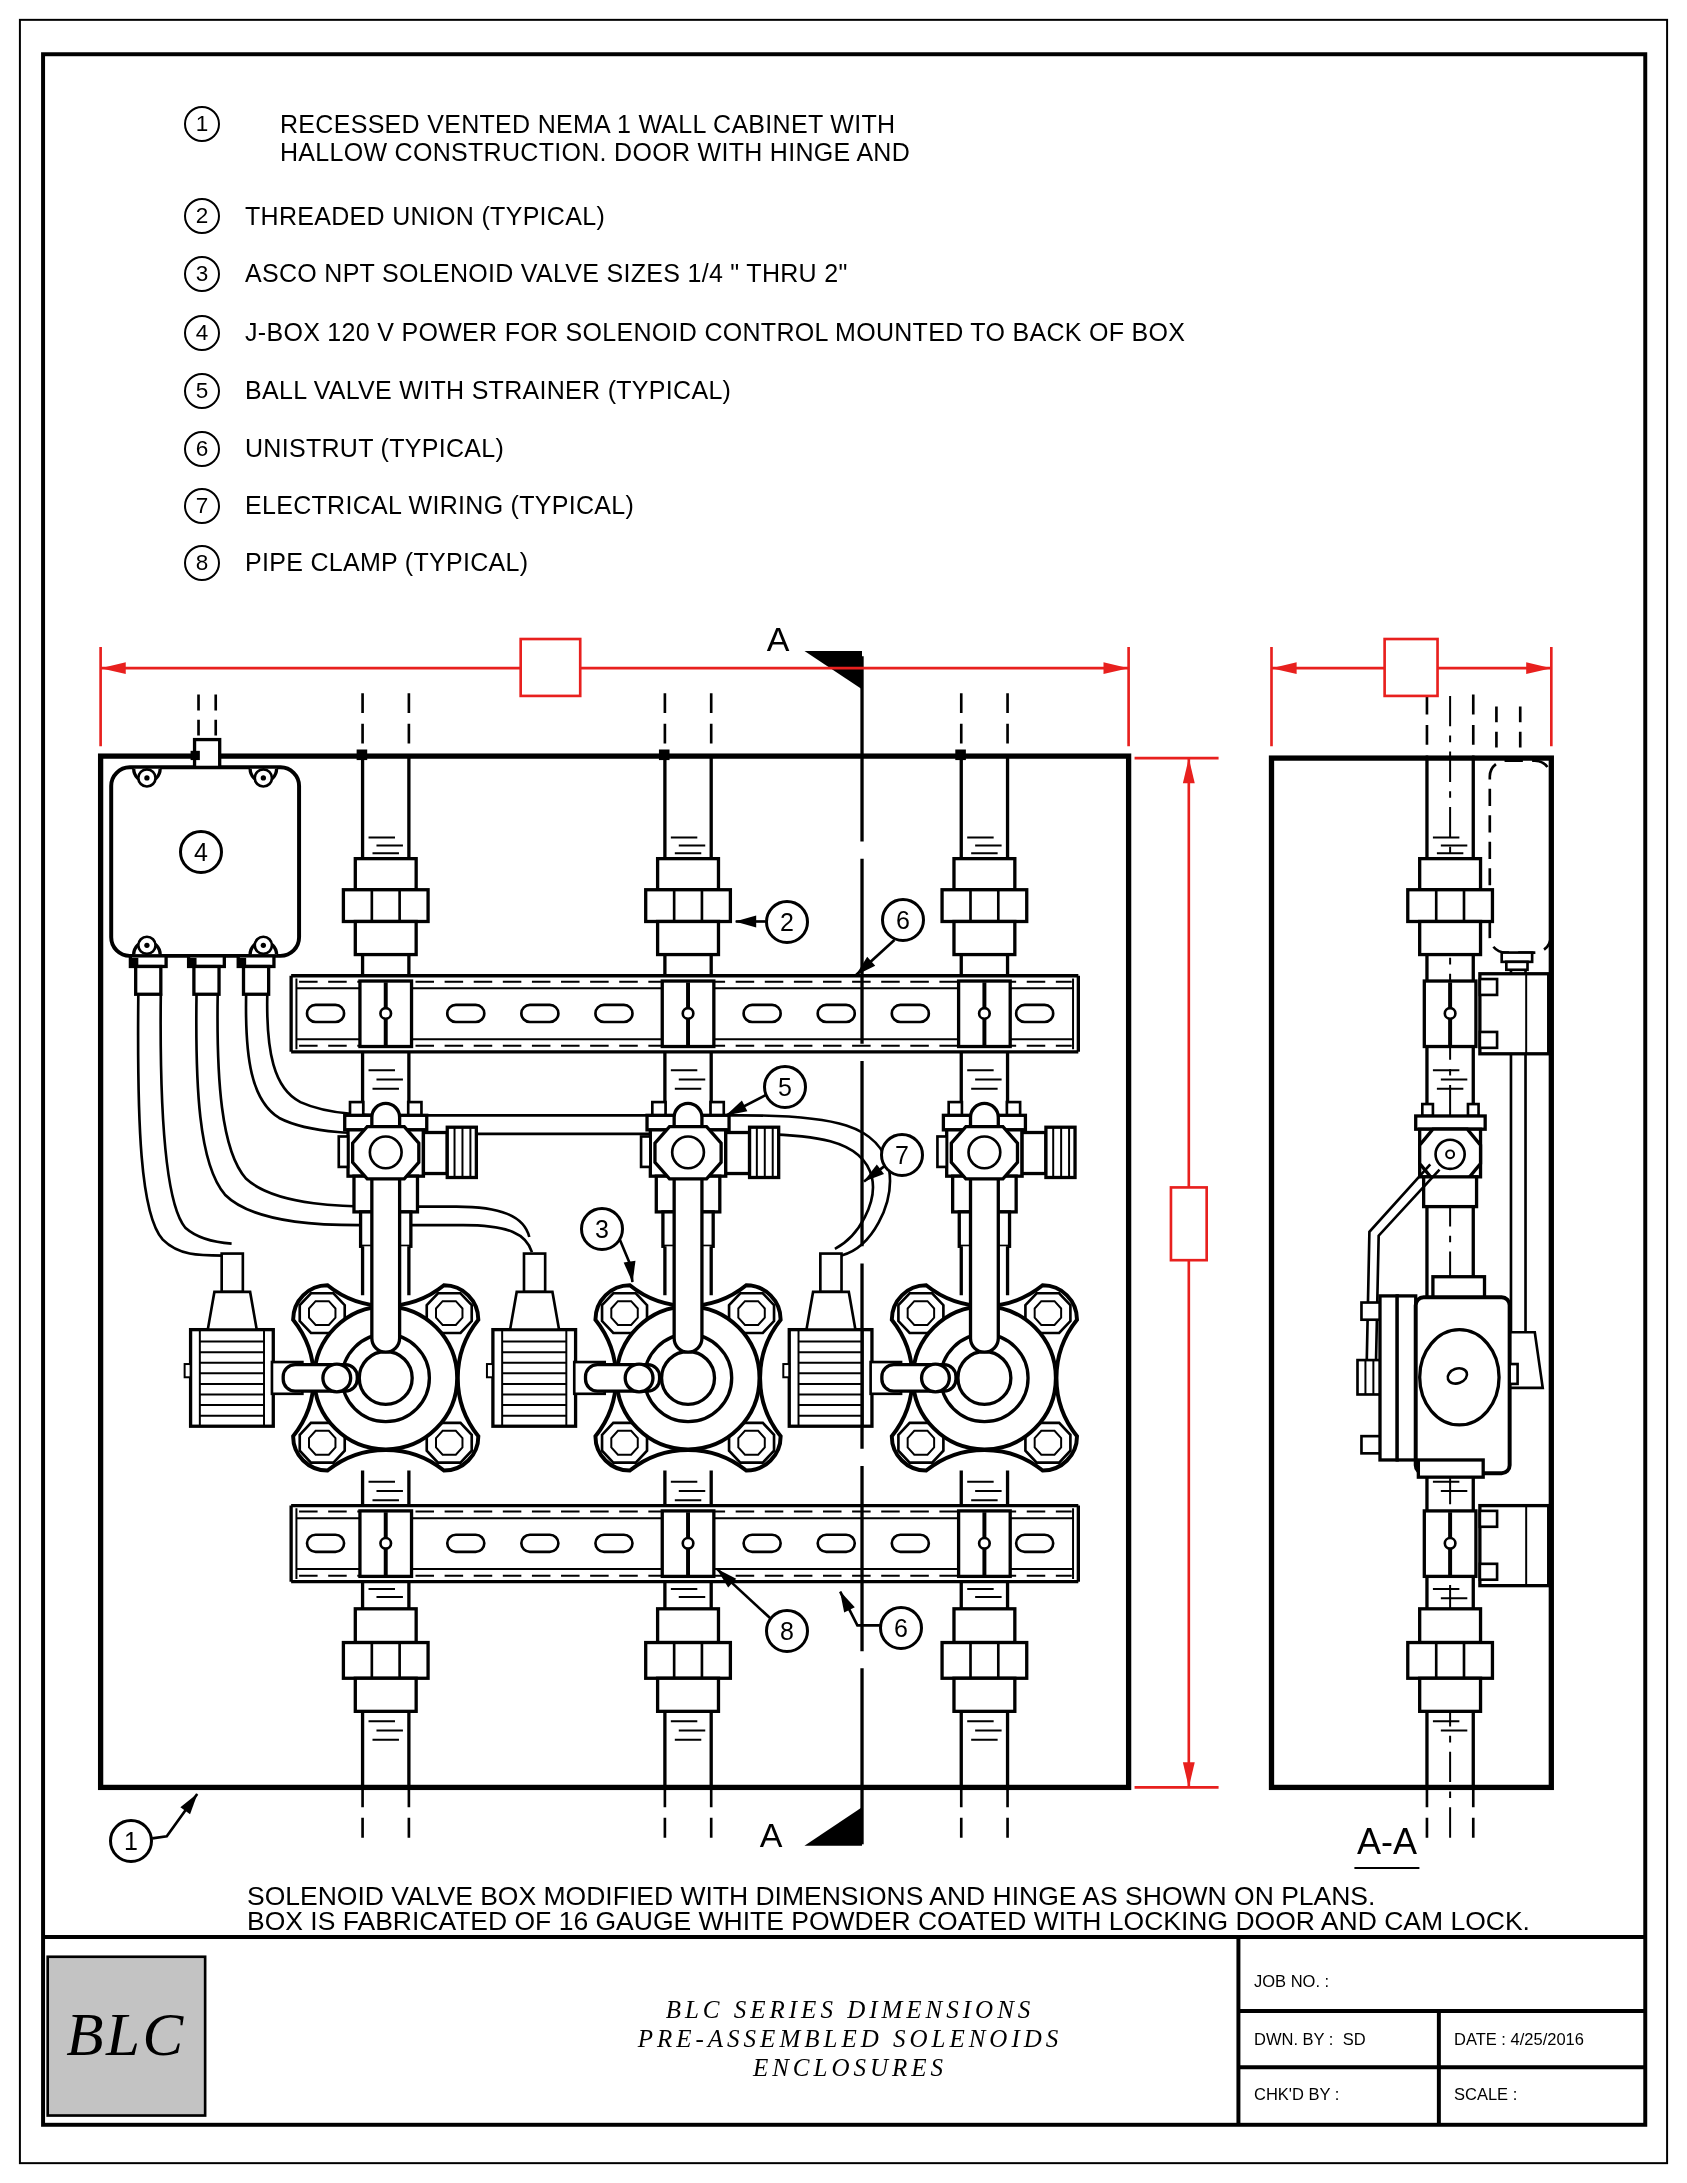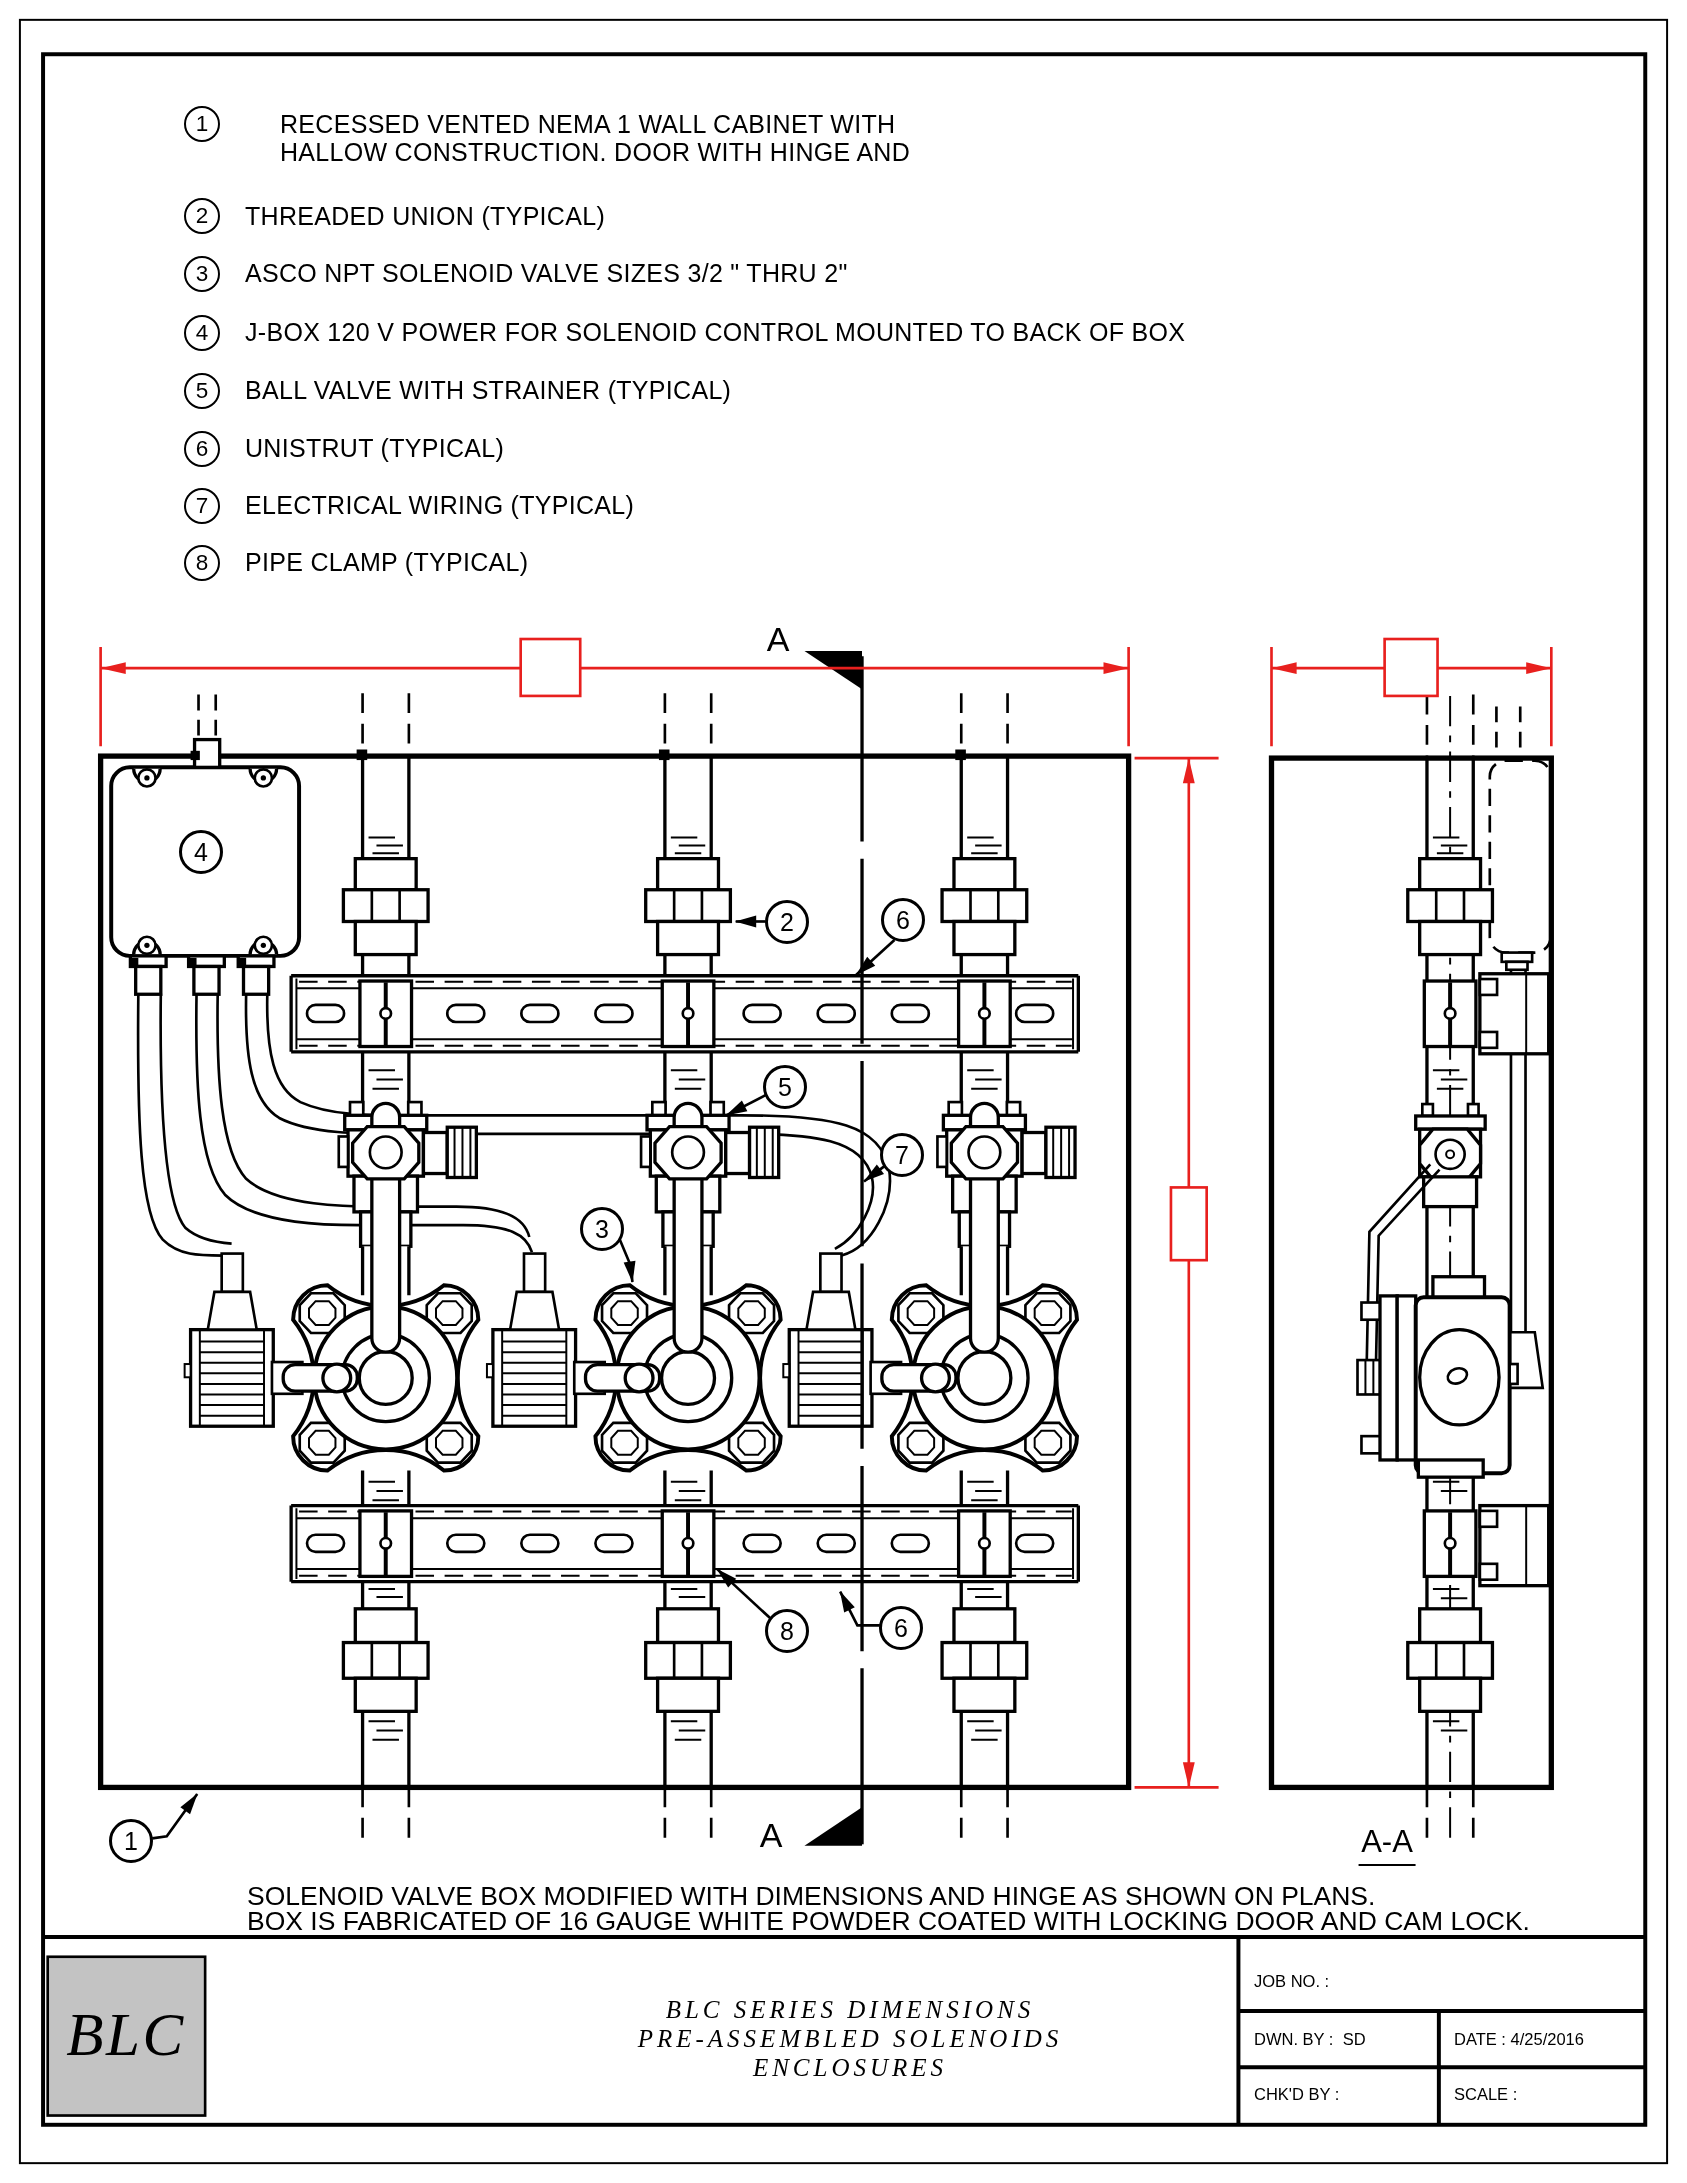--- a/index.html
+++ b/index.html
@@ -19,21 +19,21 @@
   
   .txt{position:absolute;white-space:nowrap;}
   .c{transform:translate(-50%,-50%);}
   .badge{position:absolute;border:2.6px solid #000;border-radius:50%;background:#fff;display:flex;align-items:center;justify-content:center;box-sizing:border-box;font-size:22.5px;}
   .legend-badge{width:36px;height:36px;}
   .callout-badge{width:44px;height:44px;border-width:3.3px;font-size:25px;}
   .legend-text{font-size:25px;letter-spacing:0.3px;}
   .legend-text .ln{display:block;line-height:28.4px;margin-left:35px;}
   .note{font-size:26.5px;line-height:26px;}
   .sec-letter{font-size:34px;}
-  .sec-title{font-size:31px;border-bottom:2px solid #000;padding:0 2.6px 4px 2.6px;}
+  .sec-title{font-size:36px;border-bottom:2px solid #000;padding:0 2.6px 4px 2.6px;}
   .tb-label{font-size:16.5px;}
   .tb-title{font-family:"Liberation Serif",serif;font-style:italic;font-size:25px;letter-spacing:4px;line-height:29px;text-align:center;}
   .tb-logo{font-family:"Liberation Serif",serif;font-style:italic;font-size:61px;letter-spacing:2.6px;}
 </style>
 </head>
 <body>
 
 <div id="page">
 
 <svg id="art" width="1687" height="2183" viewBox="0 0 2550 3300">
@@ -340,21 +340,21 @@
     <span class="ln">RECESSED VENTED NEMA 1 WALL CABINET WITH</span>
     <span class="ln">HALLOW CONSTRUCTION. DOOR WITH HINGE AND</span>
   </div>
   <div class="badge legend-badge" style="left:184px;top:198px">
         <span>2</span>
       </div>
   <div class="txt legend-text" style="left:245px;top:202px">THREADED UNION (TYPICAL)</div>
   <div class="badge legend-badge" style="left:184px;top:256px">
         <span>3</span>
       </div>
-  <div class="txt legend-text" style="left:245px;top:259px">ASCO NPT SOLENOID VALVE SIZES 3/2 " THRU 2"</div>
+  <div class="txt legend-text" style="left:245px;top:259px">ASCO NPT SOLENOID VALVE SIZES 1/4 " THRU 2"</div>
   <div class="badge legend-badge" style="left:184px;top:315px">
         <span>4</span>
       </div>
   <div class="txt legend-text" style="left:245px;top:318px">J-BOX 120 V POWER FOR SOLENOID CONTROL MOUNTED TO BACK OF BOX</div>
   <div class="badge legend-badge" style="left:184px;top:373px">
         <span>5</span>
       </div>
   <div class="txt legend-text" style="left:245px;top:376px">BALL VALVE WITH STRAINER (TYPICAL)</div>
   <div class="badge legend-badge" style="left:184px;top:431px">
         <span>6</span>

